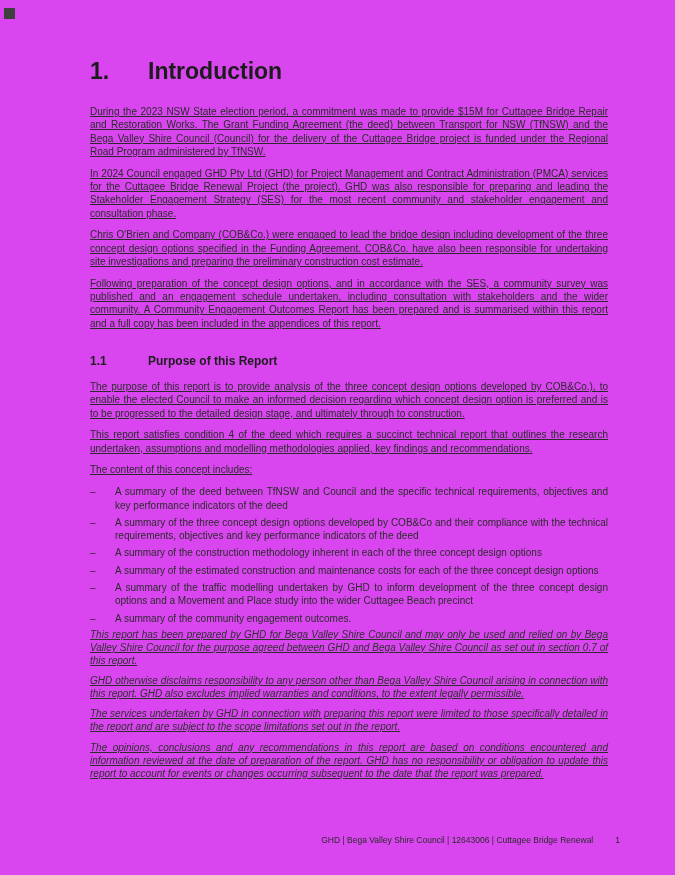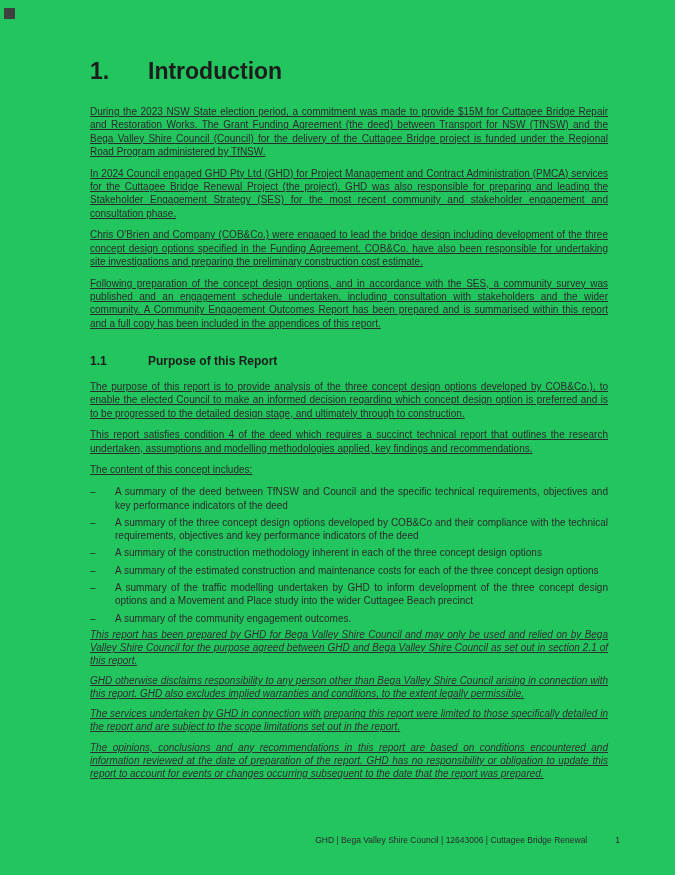--- a/index.html
+++ b/index.html
@@ -1,19 +1,19 @@
 <!DOCTYPE html>
 <html><head>
 <meta charset="utf-8">
 <style>
   html,body { margin:0; padding:0; background:#ffffff; }
   .page {
     position:relative;
     width:675px; height:875px;
-    background:#22c55e;
+    background:#d946ef;
     font-family:"Liberation Sans", sans-serif;
     color:#2b2b2b;
     overflow:hidden;
   }
   .corner-mark {
     position:absolute; left:4px; top:8px;
     width:11px; height:11px;
     background:#3f3f3f;
   }
   .content {
@@ -47,21 +47,21 @@
   .italic-block .para {
     font-style:italic;
     line-height:12.9px;
     margin-bottom:7.5px;
     color:#2f2f2f;
   }
   .footer {
     position:absolute;
     left:90px; right:55px; top:835px;
     display:flex; justify-content:flex-end; align-items:baseline;
-    gap:28px;
+    gap:22px;
     font-size:8.5px; color:#2b2b2b;
   }
 </style>
 </head>
 <body>
 
 <div class="page">
 
   <div class="corner-mark"></div>
 
@@ -97,21 +97,21 @@
       </div>
       <div class="list-item">
         <span class="dash">–</span><span>A summary of the traffic modelling undertaken by GHD to inform development of the three concept design options and a Movement and Place study into the wider Cuttagee Beach precinct</span>
       </div>
       <div class="list-item">
         <span class="dash">–</span><span>A summary of the community engagement outcomes.</span>
       </div>
     </div>
 
     <div class="italic-block">
-      <p class="para">This report has been prepared by GHD for Bega Valley Shire Council and may only be used and relied on by Bega Valley Shire Council for the purpose agreed between GHD and Bega Valley Shire Council as set out in section 2.1 of this report.</p>
+      <p class="para">This report has been prepared by GHD for Bega Valley Shire Council and may only be used and relied on by Bega Valley Shire Council for the purpose agreed between GHD and Bega Valley Shire Council as set out in section 0.7 of this report.</p>
       <p class="para">GHD otherwise disclaims responsibility to any person other than Bega Valley Shire Council arising in connection with this report. GHD also excludes implied warranties and conditions, to the extent legally permissible.</p>
       <p class="para">The services undertaken by GHD in connection with preparing this report were limited to those specifically detailed in the report and are subject to the scope limitations set out in the report.</p>
       <p class="para">The opinions, conclusions and any recommendations in this report are based on conditions encountered and information reviewed at the date of preparation of the report. GHD has no responsibility or obligation to update this report to account for events or changes occurring subsequent to the date that the report was prepared.</p>
     </div>
 
   </div>
 
   <div class="footer">
     <span>GHD | Bega Valley Shire Council | 12643006 | Cuttagee Bridge Renewal</span>
     <span>1</span>

